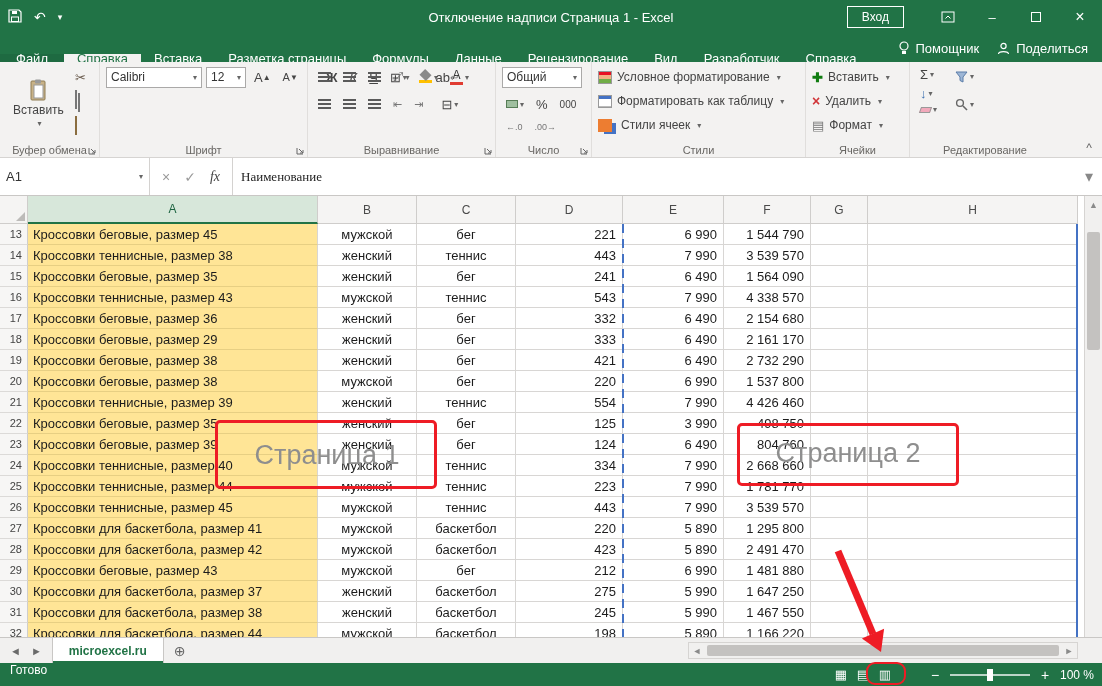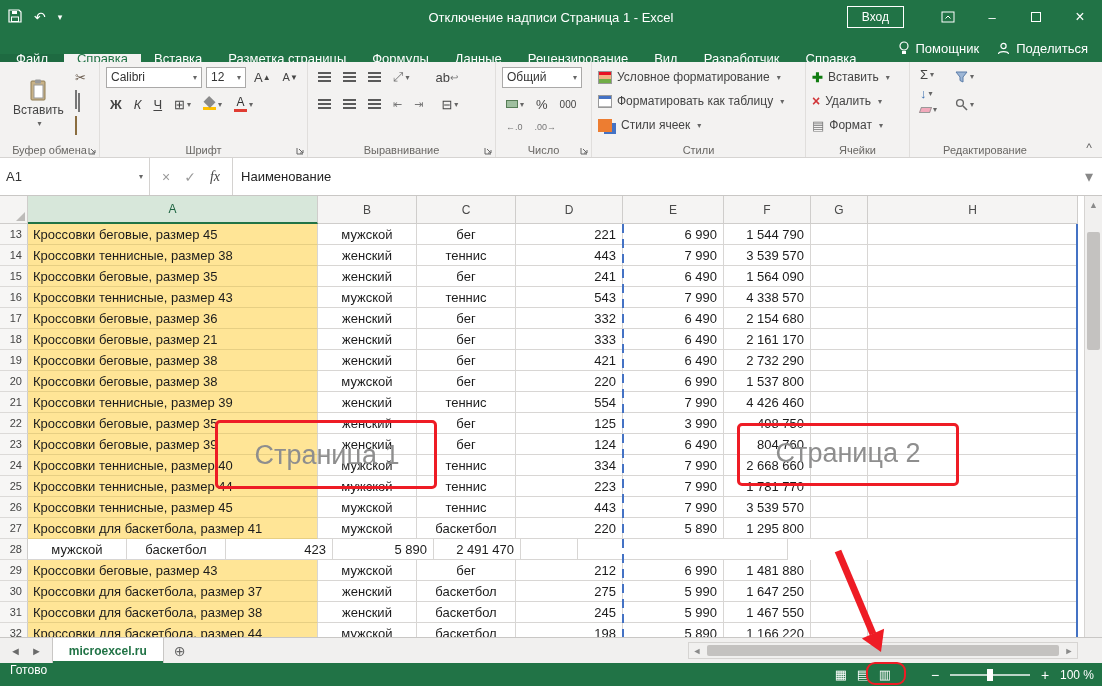--- a/index.html
+++ b/index.html
@@ -56,21 +56,21 @@
   .eraser { width:11px; height:6px; background:#f2a9bb; border:1px solid #999; transform:skewX(-20deg); display:inline-block; }
   .collapse { position:absolute; right:10px; bottom:2px; color:#666; font-size:12px; cursor:pointer; }
 
   
   .fbar { position:absolute; top:158px; left:0; width:1102px; height:38px; background:#fff; border-bottom:1px solid #c9c7c5; display:flex; align-items:stretch; }
   .namebox { width:150px; border-right:1px solid #d4d2d0; display:flex; align-items:center; font-size:13px; color:#333; padding:0 6px; cursor:text; }
   .namebox .dd { margin-left:auto; }
   .fbtns { display:flex; align-items:center; gap:14px; padding:0 12px; border-right:1px solid #d4d2d0; }
   .fbtn { color:#9a9a9a; font-size:14px; cursor:pointer; }
   .fx { font-family:"Liberation Serif", serif; font-style:italic; color:#444; font-size:14px; cursor:pointer; }
-  .fcontent { flex:1; display:flex; align-items:center; font-size:13px; color:#222; padding:0 8px; }
+  .fcontent { flex:1; display:flex; align-items:center; font-size:13px; color:#222; padding:0 8px;font-family:Liberation Serif, serif; }
   .fexpand { width:26px; display:flex; align-items:center; justify-content:center; color:#888; cursor:pointer; }
 
   
   .grid { position:absolute; top:196px; left:0; width:1082px; height:441px; background:#fff; overflow:hidden; }
   .colheaders { display:flex; height:28px; }
   .corner { width:28px; height:28px; background:#f5f4f3; border-right:1px solid #cfcdcb; border-bottom:1px solid #cfcdcb; position:relative; }
   .corner:after { content:""; position:absolute; right:2px; bottom:2px; border-left:9px solid transparent; border-bottom:9px solid #bdbbb9; }
   .colh { height:28px; display:flex; align-items:center; justify-content:center; font-size:12px; color:#4a4a4a; background:#f5f4f3; border-right:1px solid #cfcdcb; border-bottom:1px solid #cfcdcb; cursor:pointer; }
   .colh.sel { background:#d7e7da; color:#1d6340; border-bottom:2px solid #217346; }
   .gridbody { position:absolute; top:28px; left:0; right:0; bottom:0; overflow:hidden; }
@@ -200,21 +200,21 @@
       </div>
     </div>
     <span class="glabel">Буфер обмена</span>
     <span class="launcher"><svg width="9" height="9" viewBox="0 0 9 9">
           <path d="M1 2 V8 H7" fill="none" stroke="#666"></path>
           <path d="M3 3 L7 7 M7 4 V7 H4" fill="none" stroke="#666"></path>
         </svg></span>
   </div>
 
   <div class="rgroup" style="width:208px;">
-    <div style="display:flex; flex-direction:column; gap:3px;">
+    <div style="display:flex; flex-direction:row; gap:20px;">
       <div class="rrow">
         <span class="combo" style="width:96px;">
             <span>Calibri</span>
             <span class="dd">▾</span>
           </span>
         <span class="combo" style="width:40px;">
             <span>12</span>
             <span class="dd">▾</span>
           </span>
         <span class="tbtn">А<span style="font-size:8px;">▲</span></span>
@@ -469,21 +469,21 @@
         <div class="cell ctr" style="width: 99px;">женский</div>
         <div class="cell ctr" style="width: 99px;">бег</div>
         <div class="cell rgt" style="width: 107px;">332</div>
         <div class="cell rgt" style="width: 101px;">6 490</div>
         <div class="cell rgt" style="width: 87px;">2 154 680</div>
         <div class="cell" style="width: 57px;"></div>
         <div class="cell" style="width: 210px;"></div>
       </div>
       <div class="grow">
         <div class="rownum">18</div>
-        <div class="cell cola" style="width: 290px;">Кроссовки беговые, размер 21</div>
+        <div class="cell cola" style="width: 290px;">Кроссовки беговые, размер 29</div>
         <div class="cell ctr" style="width: 99px;">женский</div>
         <div class="cell ctr" style="width: 99px;">бег</div>
         <div class="cell rgt" style="width: 107px;">333</div>
         <div class="cell rgt" style="width: 101px;">6 490</div>
         <div class="cell rgt" style="width: 87px;">2 161 170</div>
         <div class="cell" style="width: 57px;"></div>
         <div class="cell" style="width: 210px;"></div>
       </div>
       <div class="grow">
         <div class="rownum">19</div>
@@ -579,20 +579,21 @@
         <div class="cell ctr" style="width: 99px;">мужской</div>
         <div class="cell ctr" style="width: 99px;">баскетбол</div>
         <div class="cell rgt" style="width: 107px;">220</div>
         <div class="cell rgt" style="width: 101px;">5 890</div>
         <div class="cell rgt" style="width: 87px;">1 295 800</div>
         <div class="cell" style="width: 57px;"></div>
         <div class="cell" style="width: 210px;"></div>
       </div>
       <div class="grow">
         <div class="rownum">28</div>
+        <div class="cell cola" style="width: 290px;">Кроссовки для баскетбола, размер 42</div>
         <div class="cell ctr" style="width: 99px;">мужской</div>
         <div class="cell ctr" style="width: 99px;">баскетбол</div>
         <div class="cell rgt" style="width: 107px;">423</div>
         <div class="cell rgt" style="width: 101px;">5 890</div>
         <div class="cell rgt" style="width: 87px;">2 491 470</div>
         <div class="cell" style="width: 57px;"></div>
         <div class="cell" style="width: 210px;"></div>
       </div>
       <div class="grow">
         <div class="rownum">29</div>

